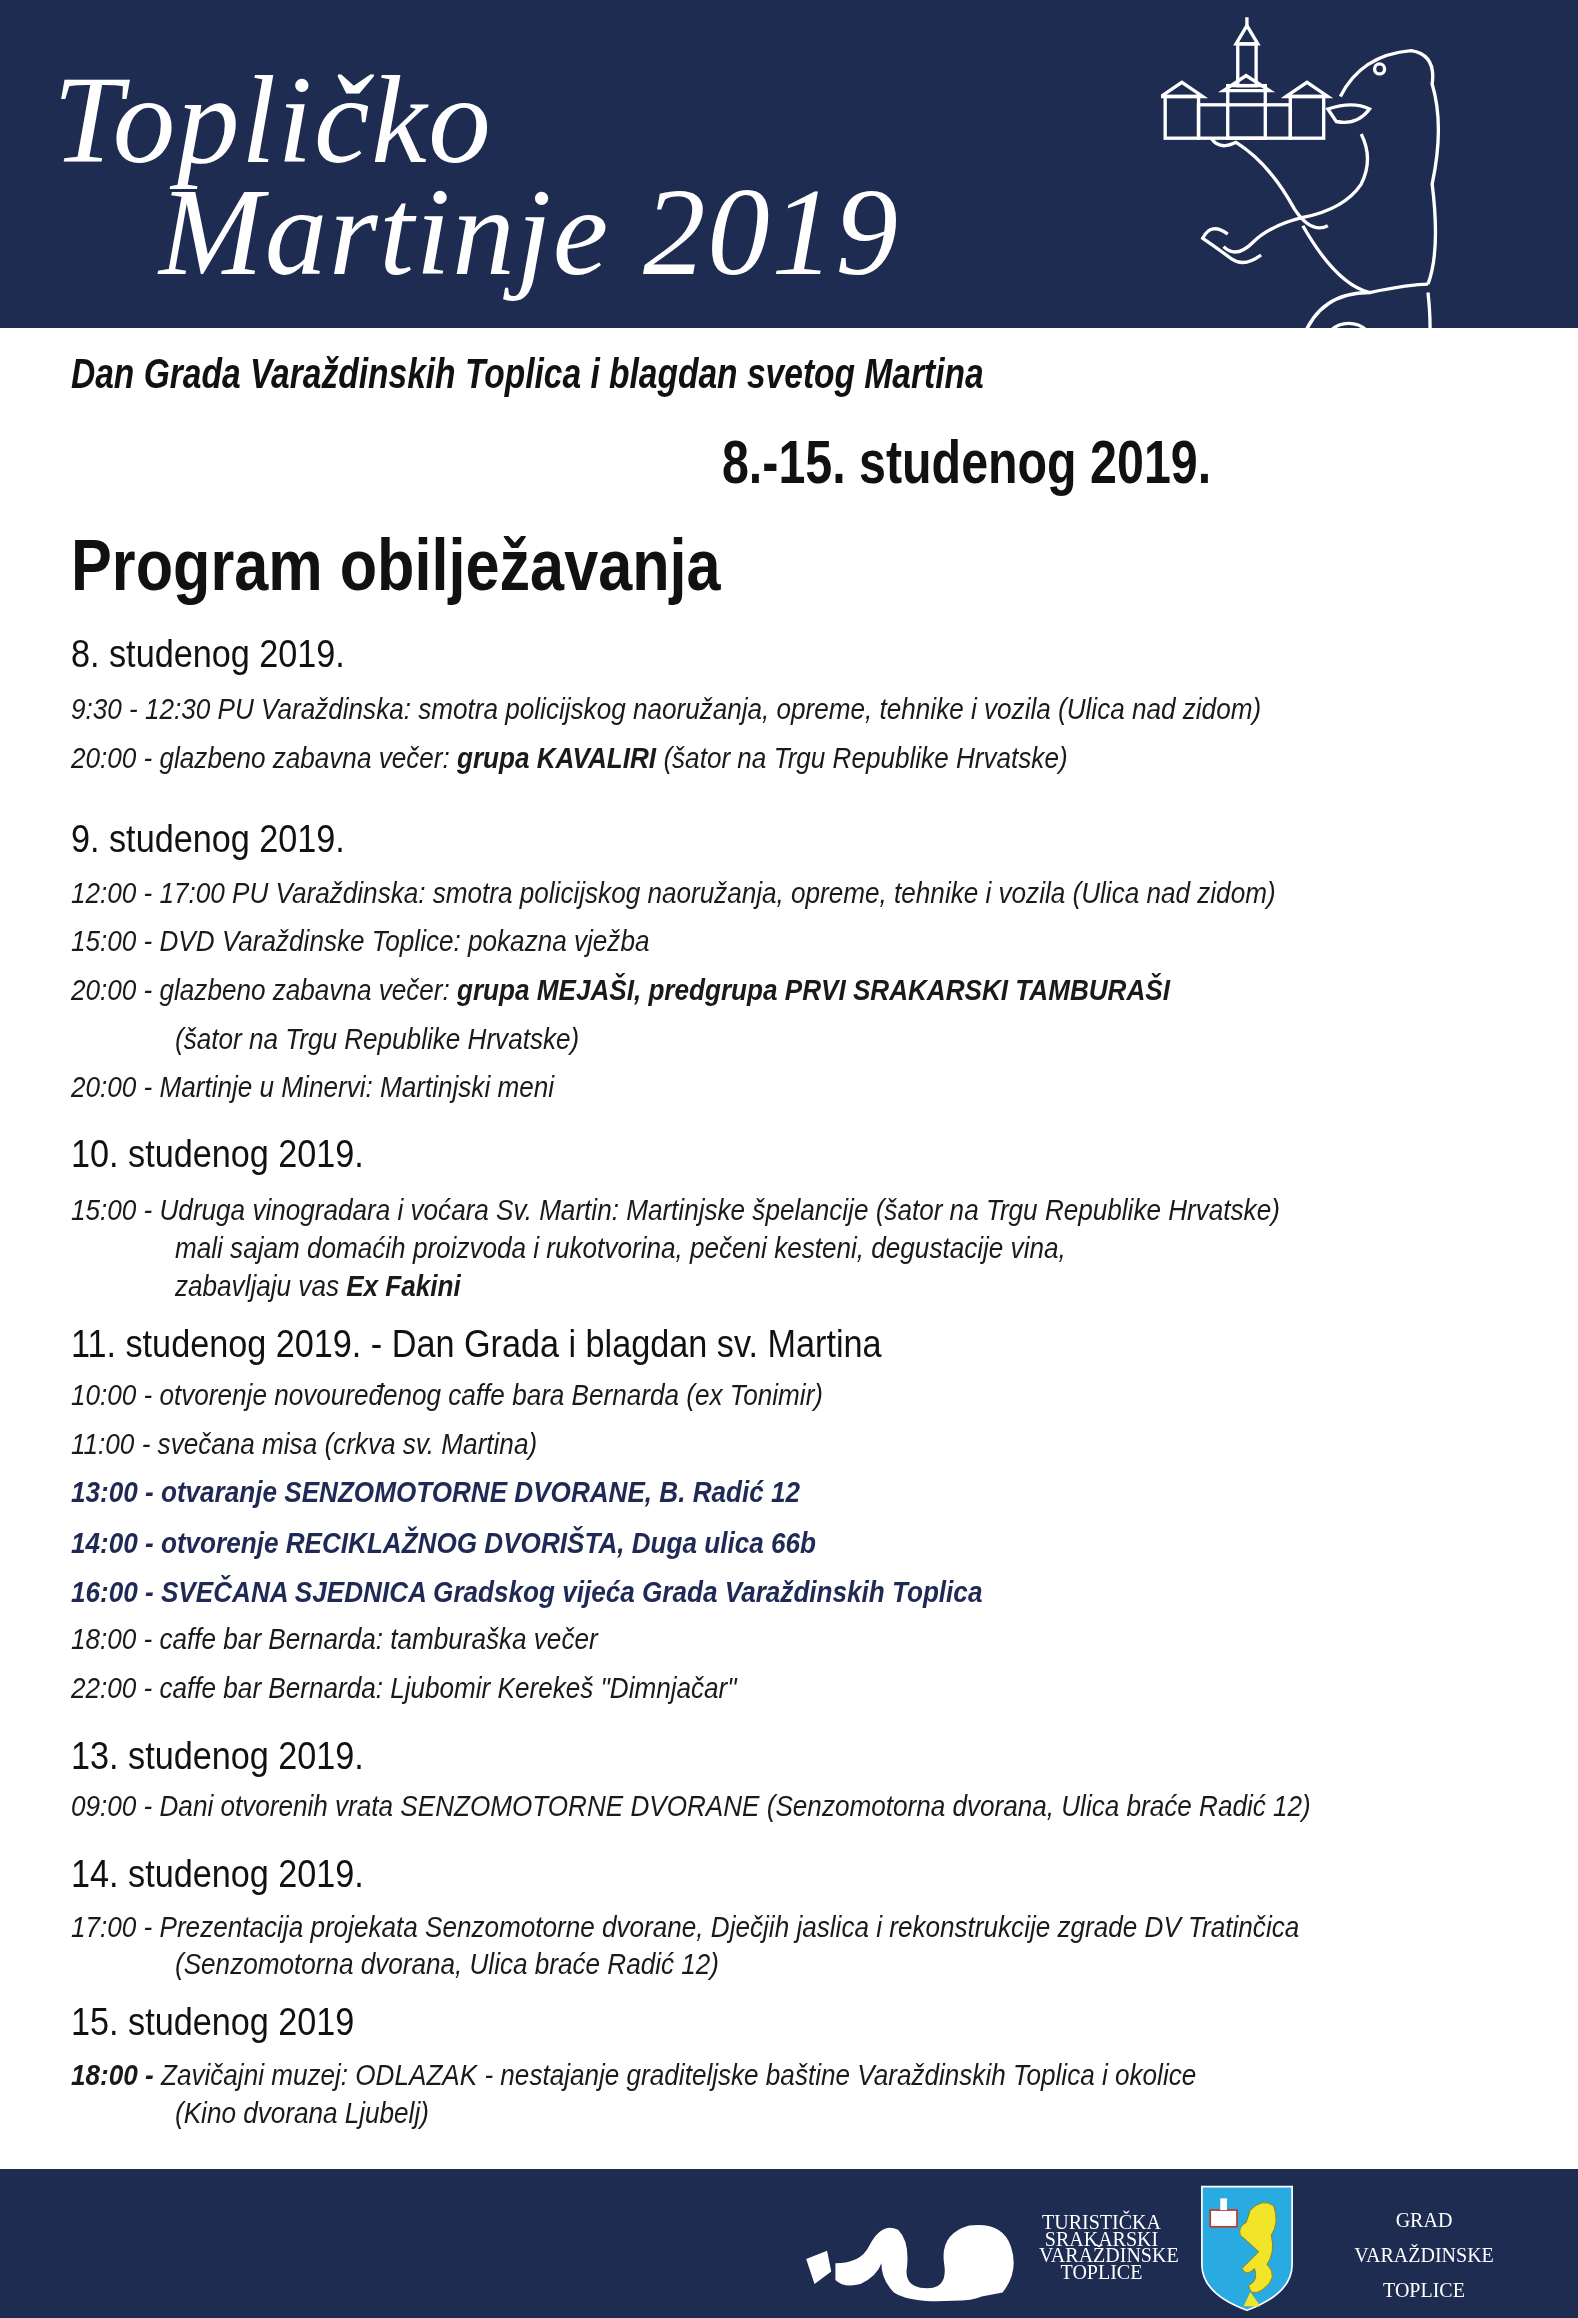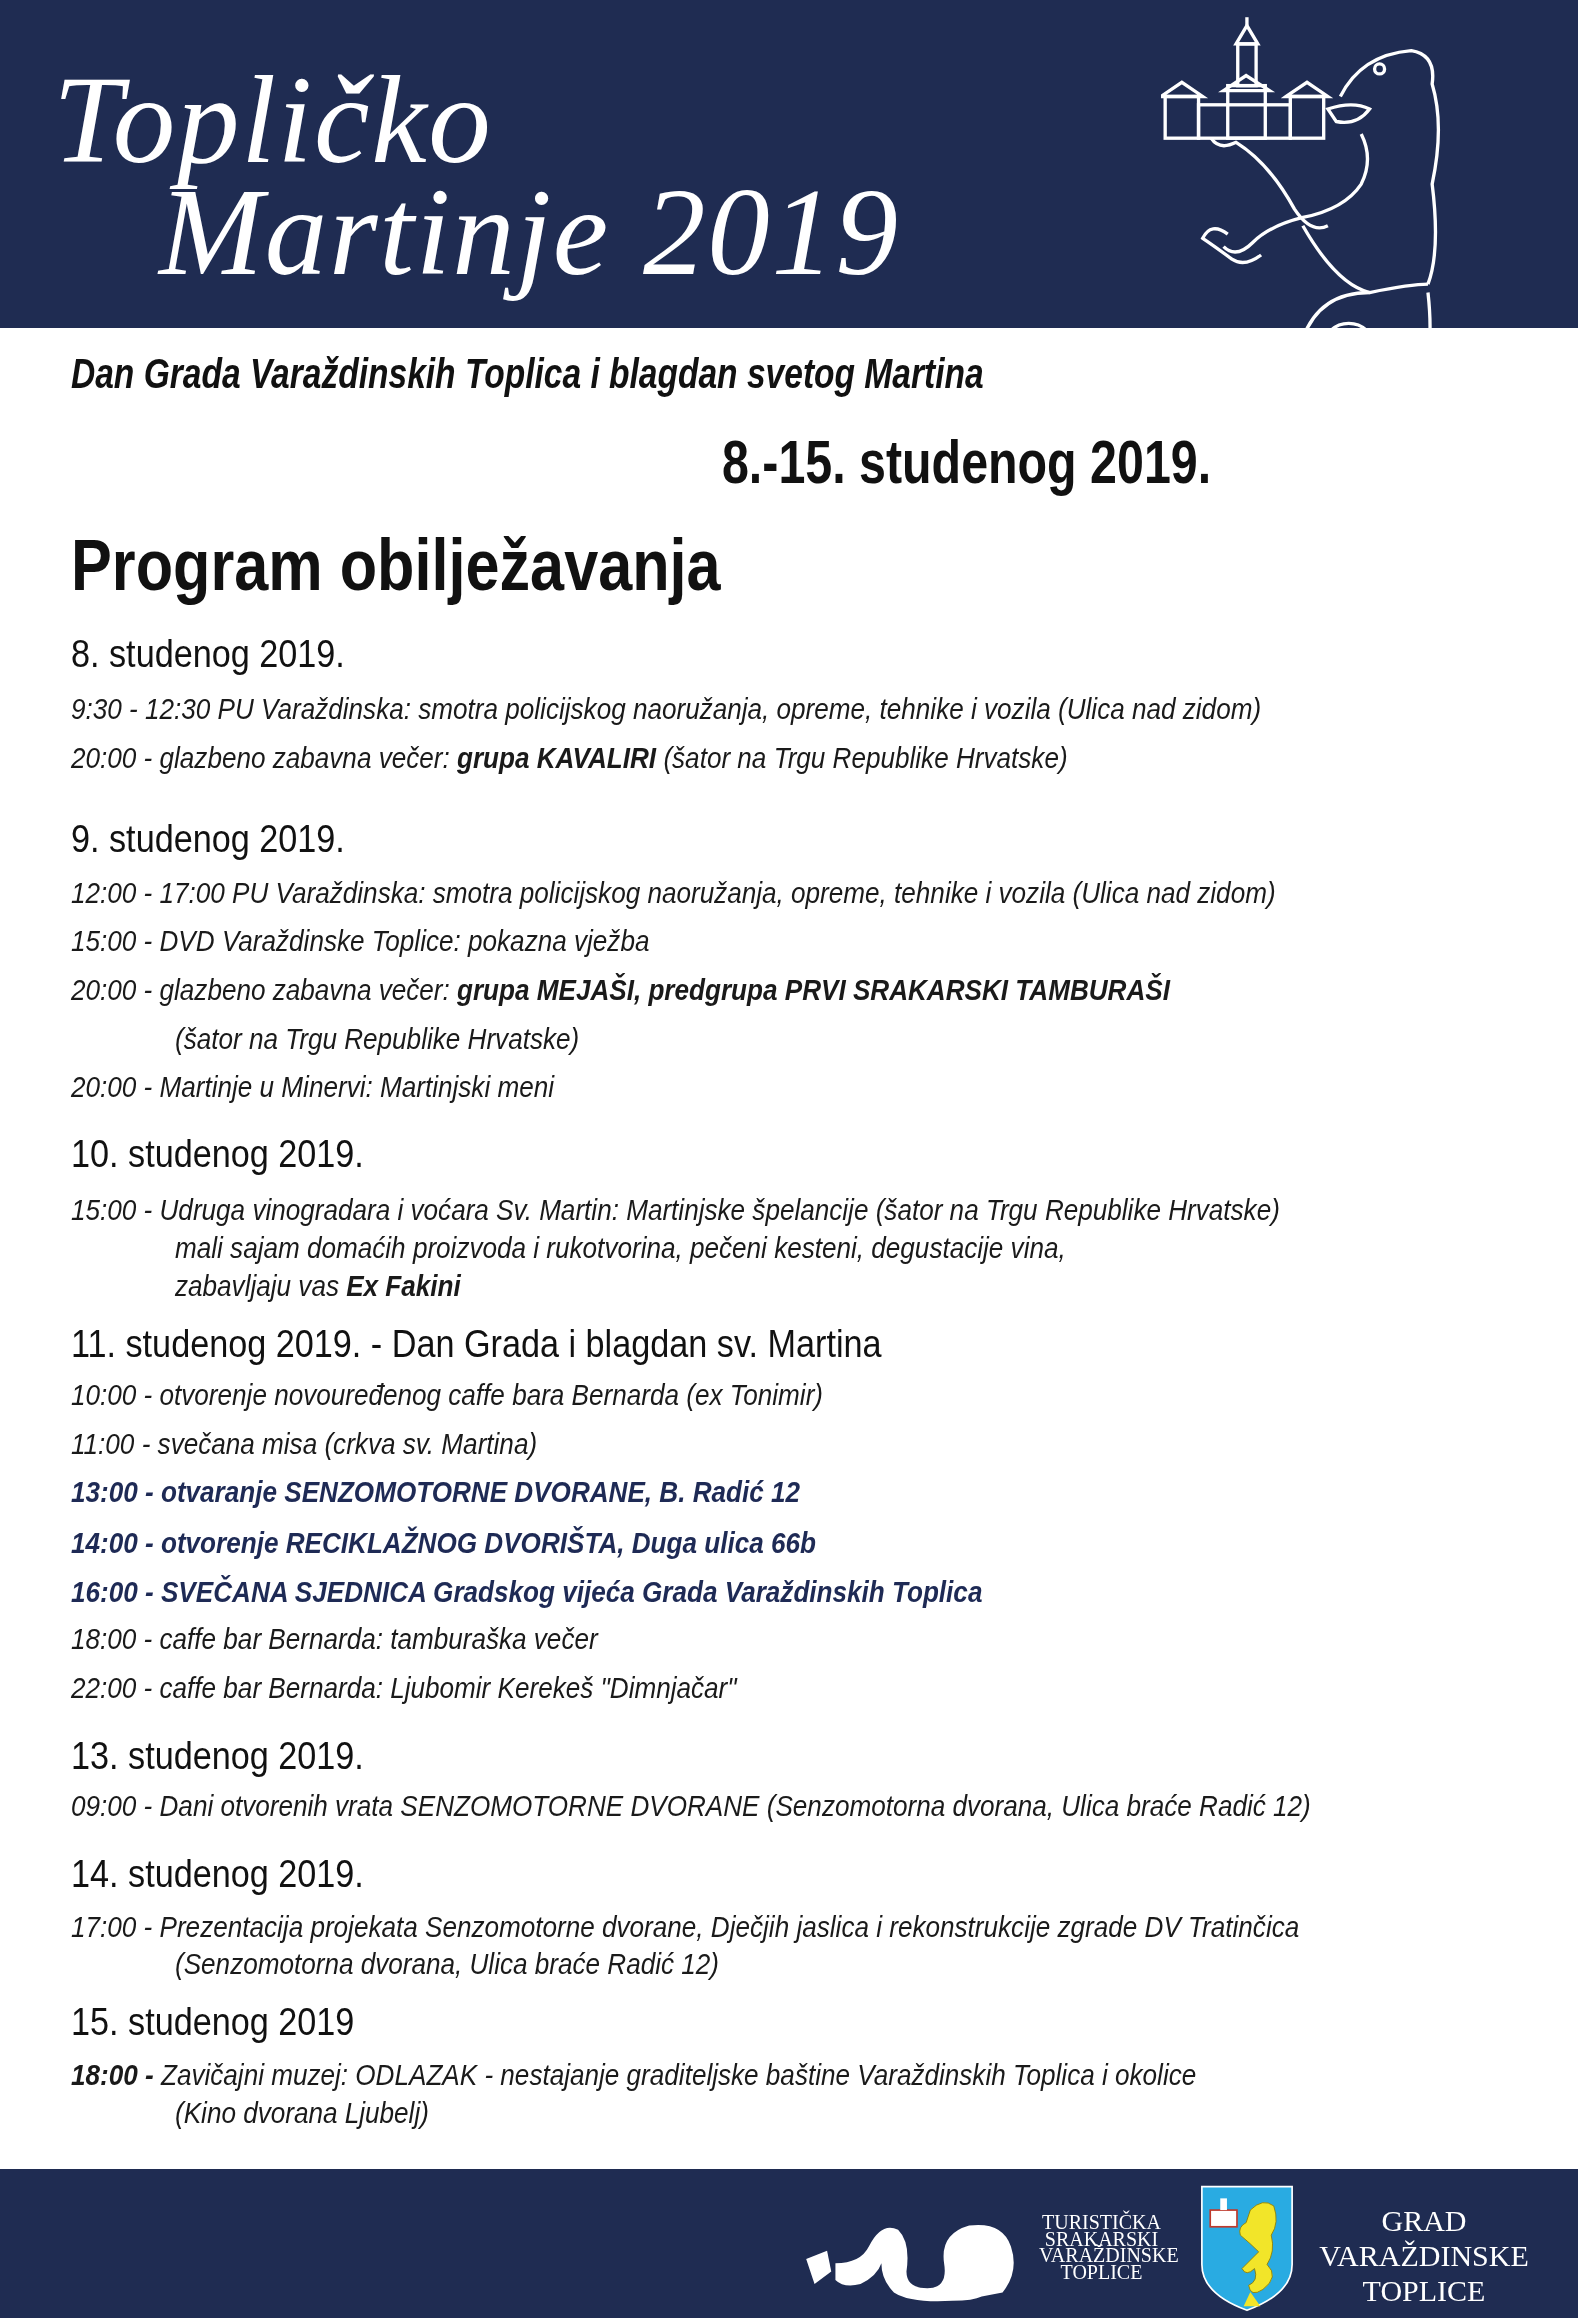--- a/index.html
+++ b/index.html
@@ -14,21 +14,21 @@
   .program{position:absolute;left:71px;top:524px;font-size:72px;font-weight:bold;white-space:nowrap;transform:scaleX(0.85);transform-origin:left top;color:#111;}
   .day{position:absolute;left:71px;font-size:38px;white-space:nowrap;transform:scaleX(0.9);transform-origin:left top;color:#111;}
   .ev{position:absolute;left:71px;font-size:29px;font-style:italic;white-space:nowrap;transform:scaleX(0.9);transform-origin:left top;color:#1a1a1a;}
   .ev.cont{left:175px;}
   .ev.hl{color:#1e2a55;font-weight:bold;}
   .ev b{font-weight:bold;}
   .lion{position:absolute;left:1161px;top:16.7px;width:292px;height:501px;}
   .tz-logo{position:absolute;left:802px;top:2213px;width:234px;height:92px;}
   .tz-text{position:absolute;left:1039px;top:2214px;width:125px;color:#fff;font-family:"Liberation Serif",serif;font-size:20px;line-height:16.7px;text-align:center;}
   .shield{position:absolute;left:1200px;top:2185px;width:94px;height:127px;}
-  .grad-text{position:absolute;left:1303px;top:2203px;width:242px;color:#fff;font-family:"Liberation Serif",serif;font-size:30px;line-height:35px;text-align:center;}
+  .grad-text{position:absolute;left:1303px;top:2203px;width:242px;color:#fff;font-family:"Liberation Serif",serif;font-size:20px;line-height:35px;text-align:center;}
   .grad-text span{display:block;}
 </style>
 </head>
 <body>
 
 <div class="band-top"></div>
 <div class="title title1">Topličko</div>
 <div class="title title2">Martinje 2019</div>
 
 <svg class="lion" viewBox="0 0 350 600" fill="none" stroke="#ffffff" stroke-width="4">

